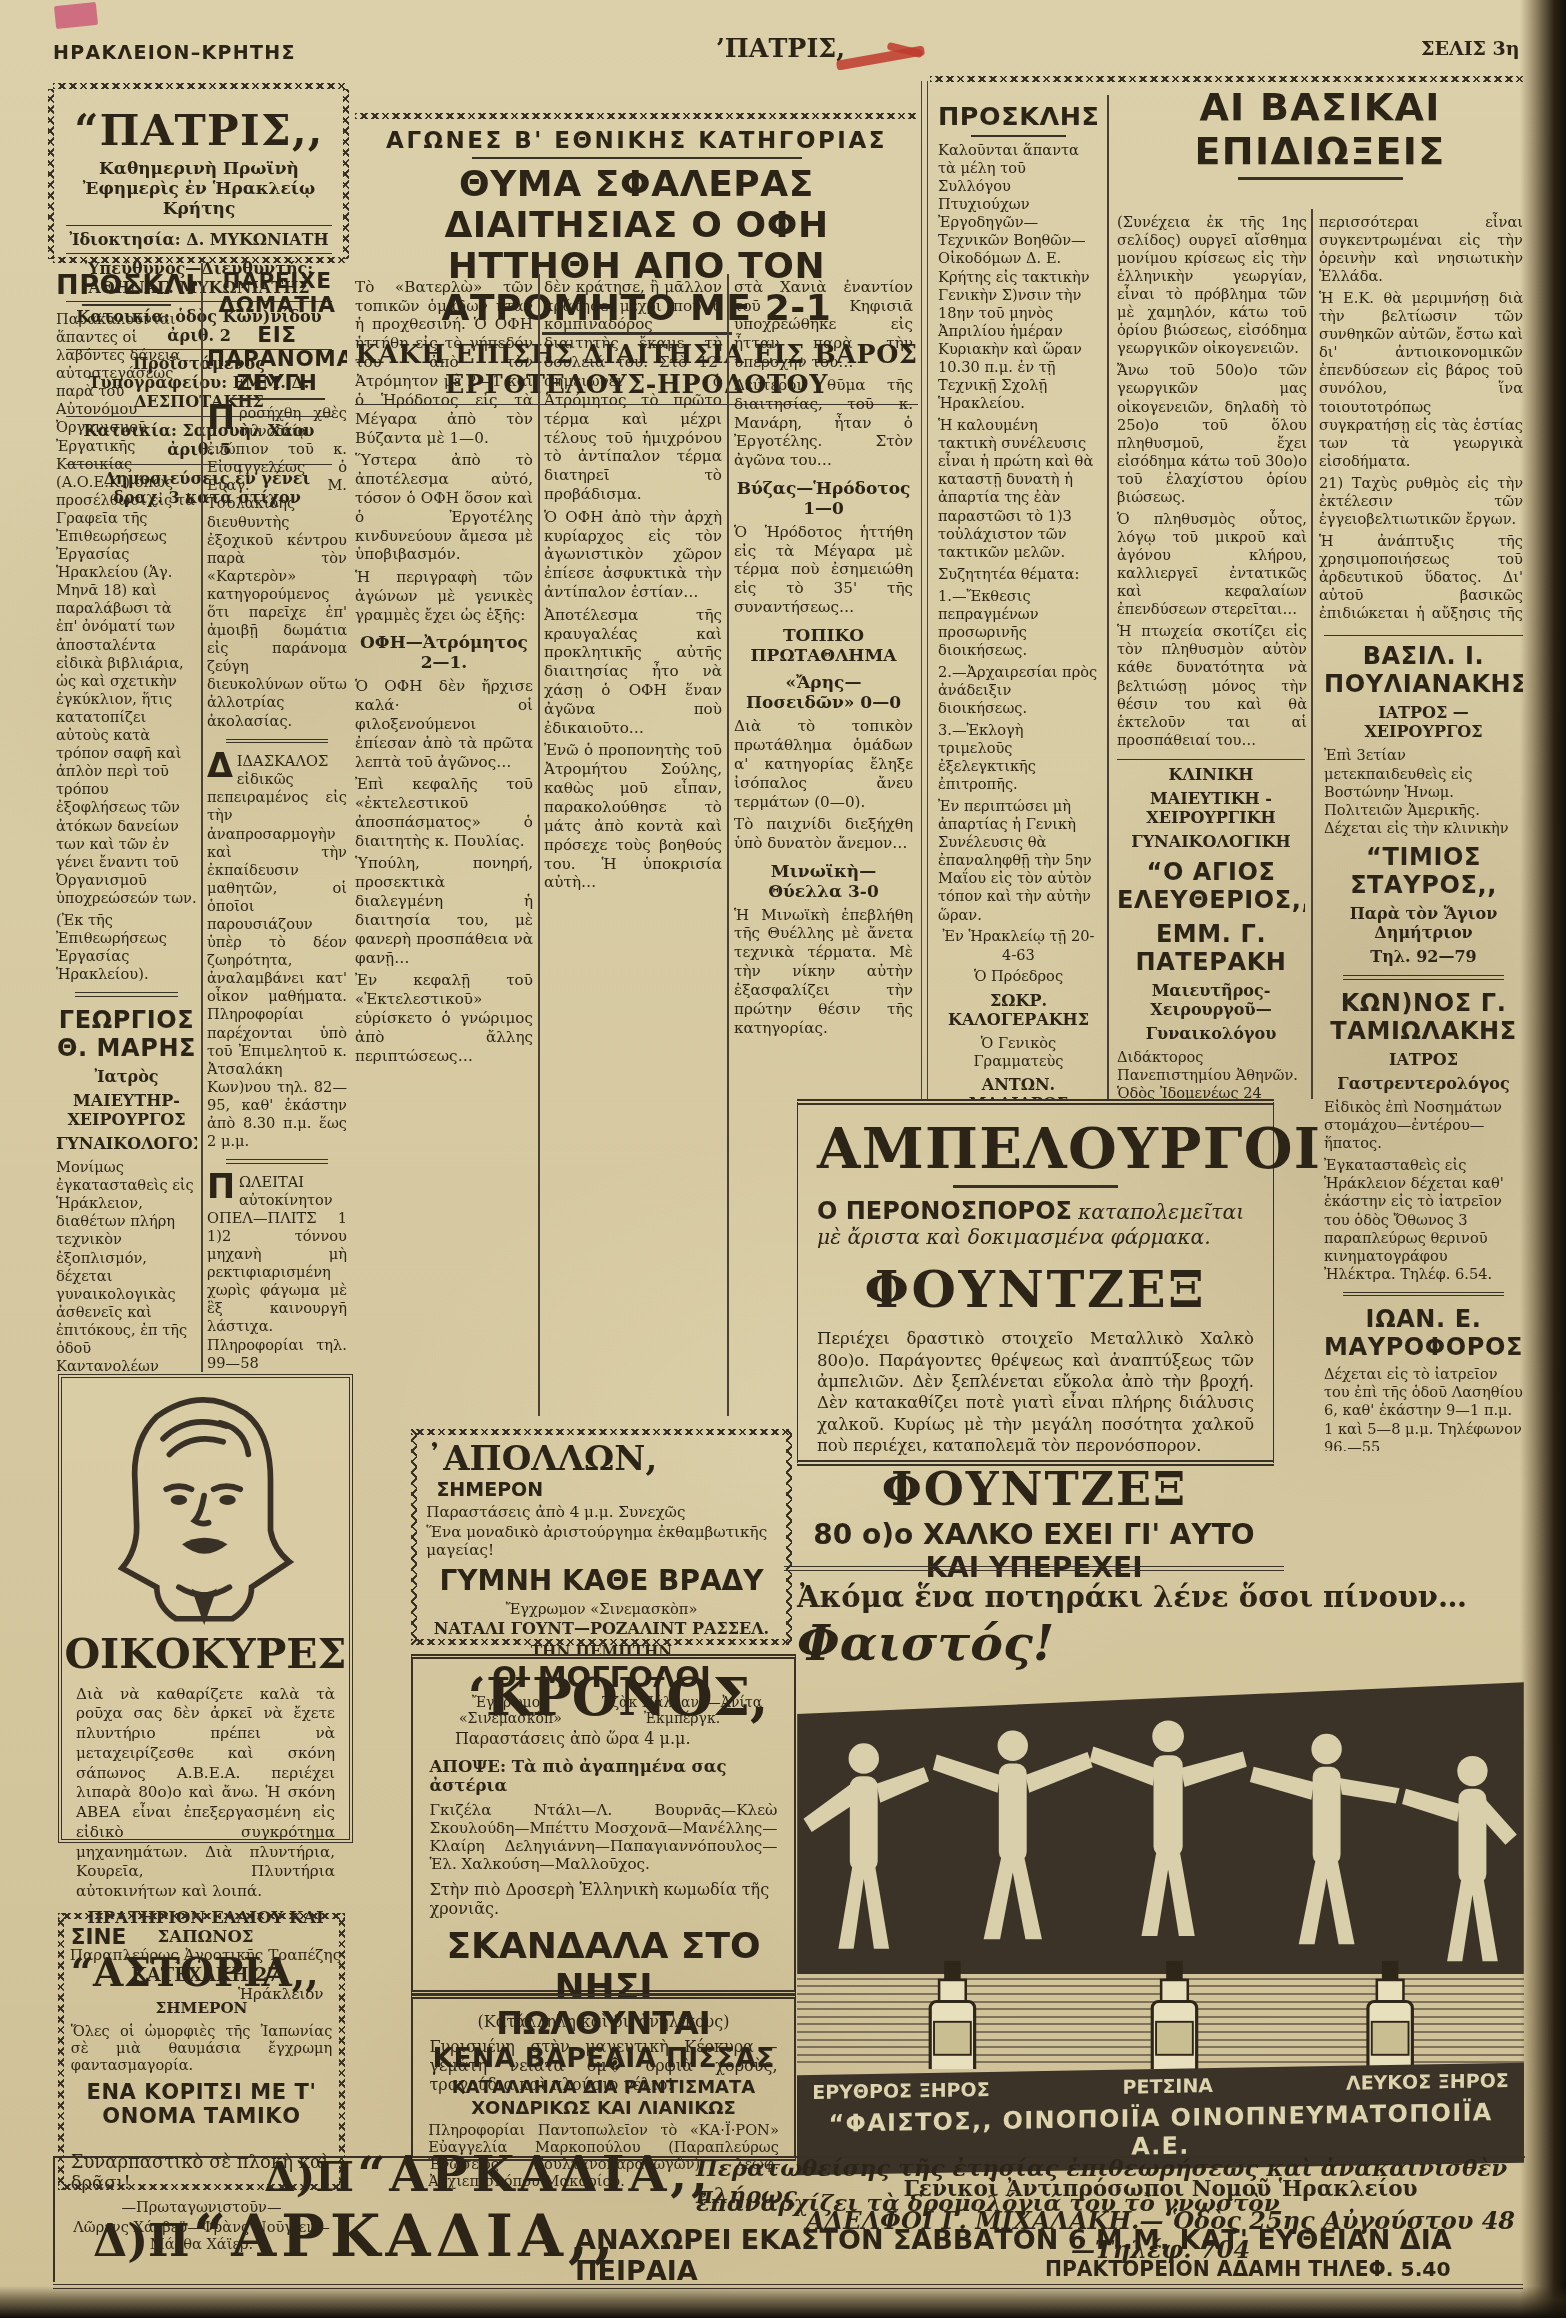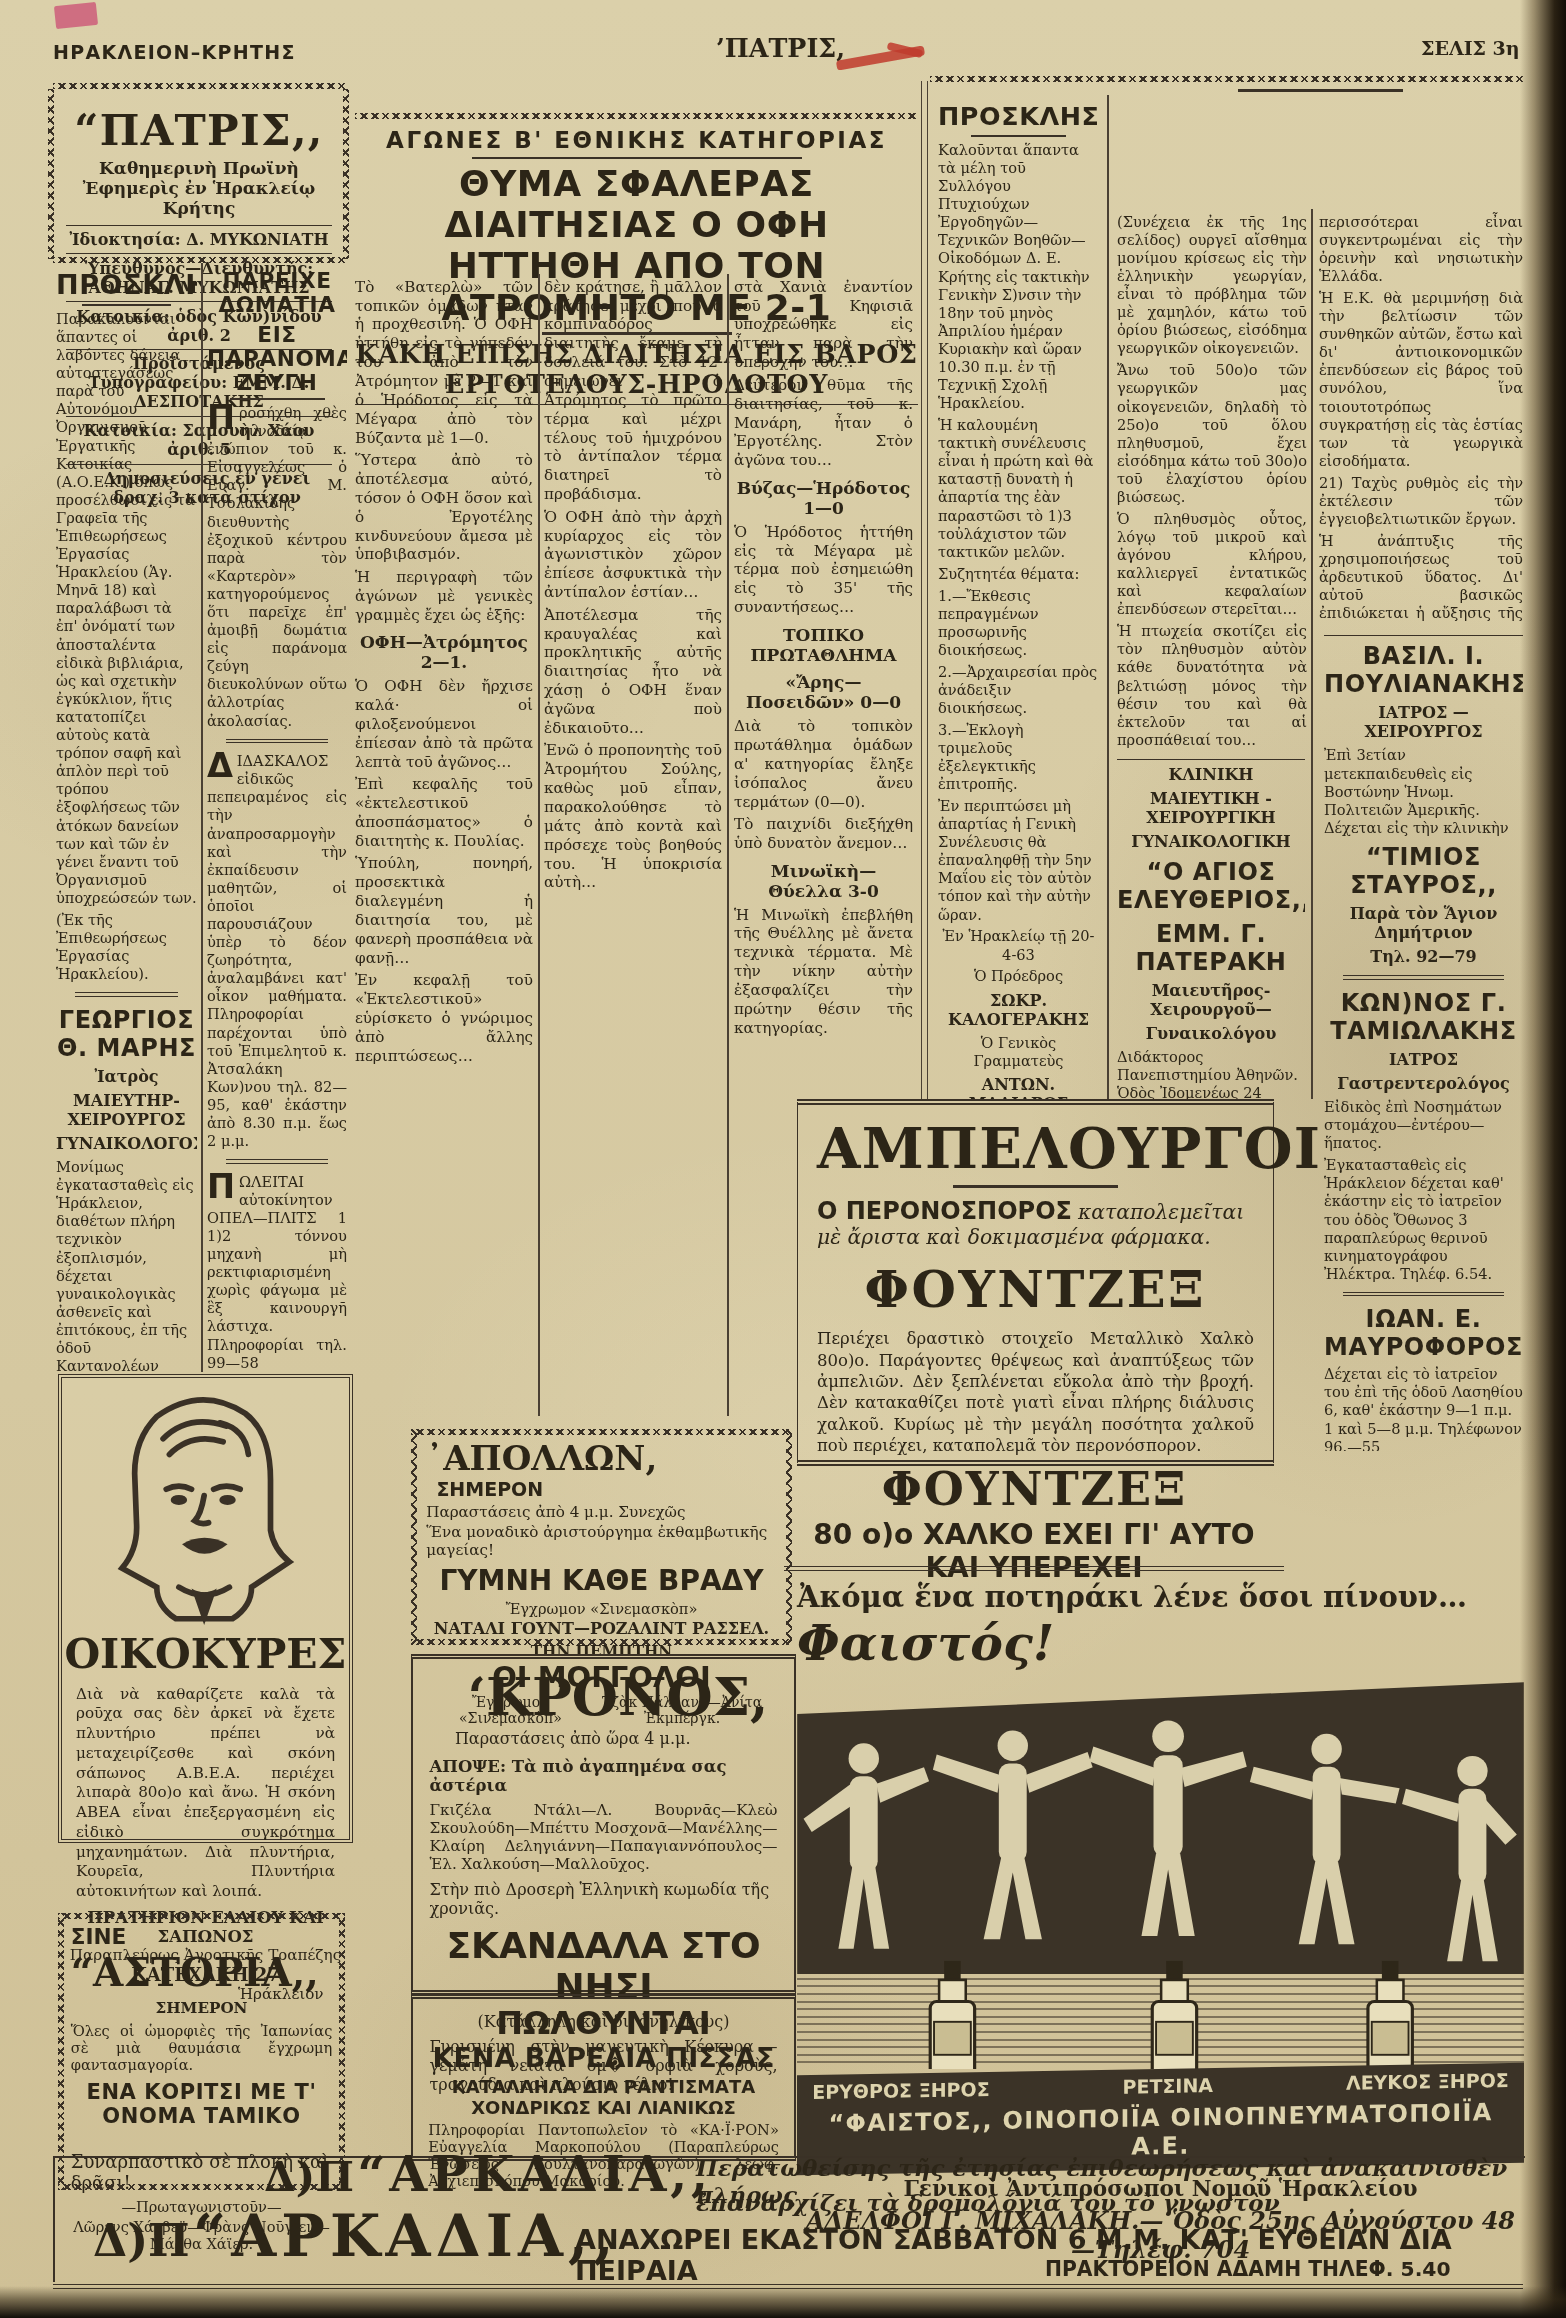--- a/index.html
+++ b/index.html
@@ -266,20 +266,21 @@
         <div class="li-c">Ἐν Ἡρακλείῳ τῇ 20-4-63</div>
         <div class="li-c">Ὁ Πρόεδρος</div>
         <div class="li-s">ΣΩΚΡ. ΚΑΛΟΓΕΡΑΚΗΣ</div>
         <div class="li-c">Ὁ Γενικὸς Γραμματεὺς</div>
         <div class="li-s">ΑΝΤΩΝ. ΜΑΛΙΑΡΟΣ</div>
       </div>
 
   </div>
 
   <div class="abs" style="left:1117px;top:85px;width:406px;">
+    <div class="ctr b sans" style="font-size:38px;letter-spacing:1.3px;">ΑΙ ΒΑΣΙΚΑΙ ΕΠΙΔΙΩΞΕΙΣ</div>
     <div class="krule" style="width:165px;border-top-width:3.8px;"></div>
   </div>
   <div class="abs col just-col narrow" style="left:1117px;top:209px;width:190px;height:543px;">
       <div class="li-p">(Συνέχεια ἐκ τῆς 1ης σελίδος) ουργεῖ αἴσθημα μονίμου κρίσεως εἰς τὴν ἑλληνικὴν γεωργίαν, εἶναι τὸ πρόβλημα τῶν μὲ χαμηλόν, κάτω τοῦ ὁρίου βιώσεως, εἰσόδημα γεωργικῶν οἰκογενειῶν.</div>
       <div class="li-p">Ἄνω τοῦ 50ο)ο τῶν γεωργικῶν μας οἰκογενειῶν, δηλαδὴ τὸ 25ο)ο τοῦ ὅλου πληθυσμοῦ, ἔχει εἰσόδημα κάτω τοῦ 30ο)ο τοῦ ἐλαχίστου ὁρίου βιώσεως.</div>
       <div class="li-p">Ὁ πληθυσμὸς οὗτος, λόγῳ τοῦ μικροῦ καὶ ἀγόνου κλήρου, καλλιεργεῖ ἐντατικῶς καὶ κεφαλαίων ἐπενδύσεων στερεῖται…</div>
       <div class="li-p">Ἡ πτωχεία σκοτίζει εἰς τὸν πληθυσμὸν αὐτὸν κάθε δυνατότητα νὰ βελτιώσῃ μόνος τὴν θέσιν του καὶ θὰ ἑκτελοῦν ται αἱ προσπάθειαί του…</div>
     </div>
   <div class="abs vr" style="left:1311px;top:209px;height:890px;"></div>
   <div class="abs col just-col narrow" style="left:1319px;top:209px;width:204px;height:414px;">

